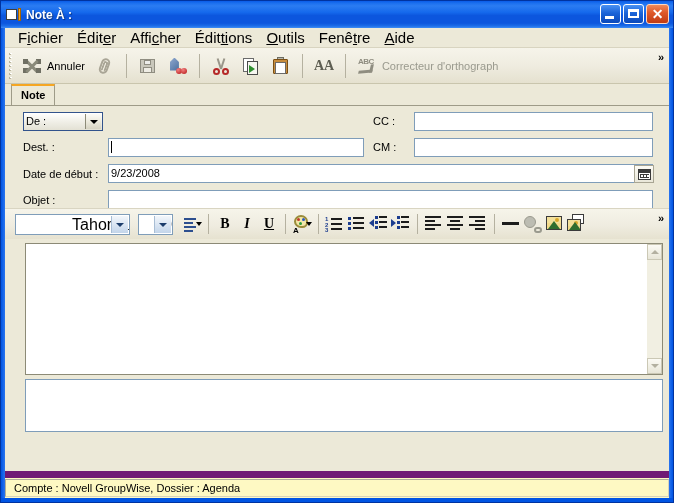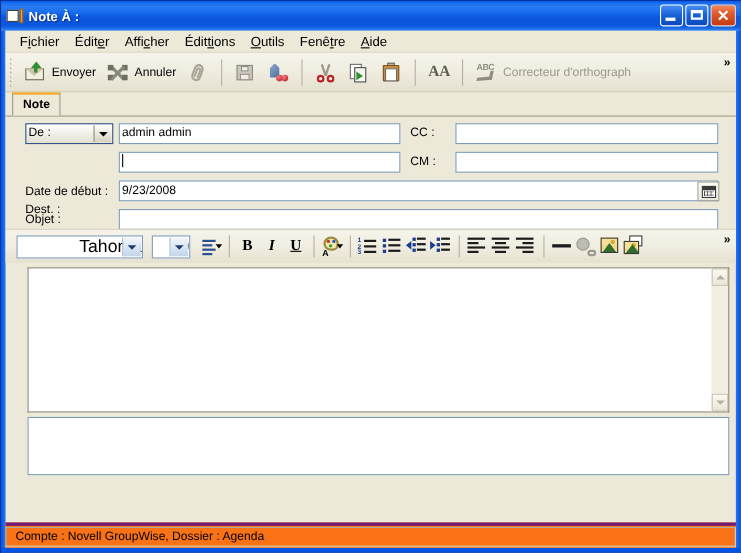--- a/index.html
+++ b/index.html
@@ -152,21 +152,21 @@
   
   .menubar {
     height: 19px;
     background: #ece9d8;
     display: flex;
     align-items: center;
     padding-left: 6px;
     border-bottom: 1px solid #d8d4c0;
   }
   .menu-item {
-    font-size: 12px;
+    font-size: 15px;
     color: #000000;
     padding: 1px 7px 1px 7px;
     white-space: nowrap;
     cursor: default;
   }
   .menu-item u { text-decoration: underline; }
 
   
   .toolbar {
     position: relative;
@@ -720,22 +720,22 @@
     background: #ffffff;
     border: 1px solid #7f9db9;
     box-sizing: border-box;
   }
 
   
   .statusbar {
     position: absolute;
     left: 5px; right: 5px; bottom: 5px;
     height: 20px;
-    background: #f97316;
-    border-top: 3px solid #701a75;
+    background: #fef9c3;
+    border-top: 7px solid #701a75;
     display: flex;
     align-items: center;
   }
   .status-cell {
     flex: 1;
     height: 18px;
     line-height: 17px;
     font-size: 11px;
     padding-left: 8px;
     box-sizing: border-box;
@@ -779,29 +779,20 @@
       <div class="menu-item"><span>Affi</span><u>c</u><span>her</span></div>
       <div class="menu-item"><span>Édit</span><u>ti</u><span>ons</span></div>
       <div class="menu-item"><span></span><u>O</u><span>utils</span></div>
       <div class="menu-item"><span>Fenê</span><u>t</u><span>re</span></div>
       <div class="menu-item"><span></span><u>A</u><span>ide</span></div>
     </div>
 
     <div class="toolbar">
       <div class="grip"></div>
 
-      <div class="tbi">
-        <div class="ico ic-send">
-          <div class="env"></div>
-            <div class="flap"></div>
-            <div class="arrow"></div>
-            <div class="stem"></div>
-        </div>
-        <div class="lbl">Envoyer</div>
-      </div>
 
       <div class="tbi">
         <div class="ico ic-cancel">
           <div class="kn1"></div>
             <div class="kn2"></div>
             <div class="kn3"></div>
             <div class="kn4"></div>
         </div>
         <div class="lbl">Annuler</div>
       </div>
@@ -881,23 +872,22 @@
     <div class="tabstrip">
       <div class="tab active">Note</div>
     </div>
 
     <div class="formpanel">
 
       <div class="combo" style="left:18px; top:6px; width:80px; height:19px;">
         <span>De :</span>
         <div class="arrowbox"></div>
       </div>
-      <div class="textfield" style="left:103px; top:6px; width:256px; height:19px;">admin admin</div>
-
-      <div class="field-label" style="left:18px; top:35px;margin-top:44px;">Dest. :</div>
+
+      <div class="field-label" style="left:18px; top:35px;">Dest. :</div>
       <div class="textfield" style="left:103px; top:32px; width:256px; height:19px;"><span class="caret"></span></div>
 
       <div class="field-label" style="left:368px; top:9px;">CC :</div>
       <div class="textfield" style="left:409px; top:6px; width:239px; height:19px;"></div>
 
       <div class="field-label" style="left:368px; top:35px;">CM :</div>
       <div class="textfield" style="left:409px; top:32px; width:239px; height:19px;"></div>
 
       <div class="field-label" style="left:18px; top:62px;">Date de début :</div>
       <div class="textfield" style="left:103px; top:58px; width:545px; height:19px;">9/23/2008</div>

